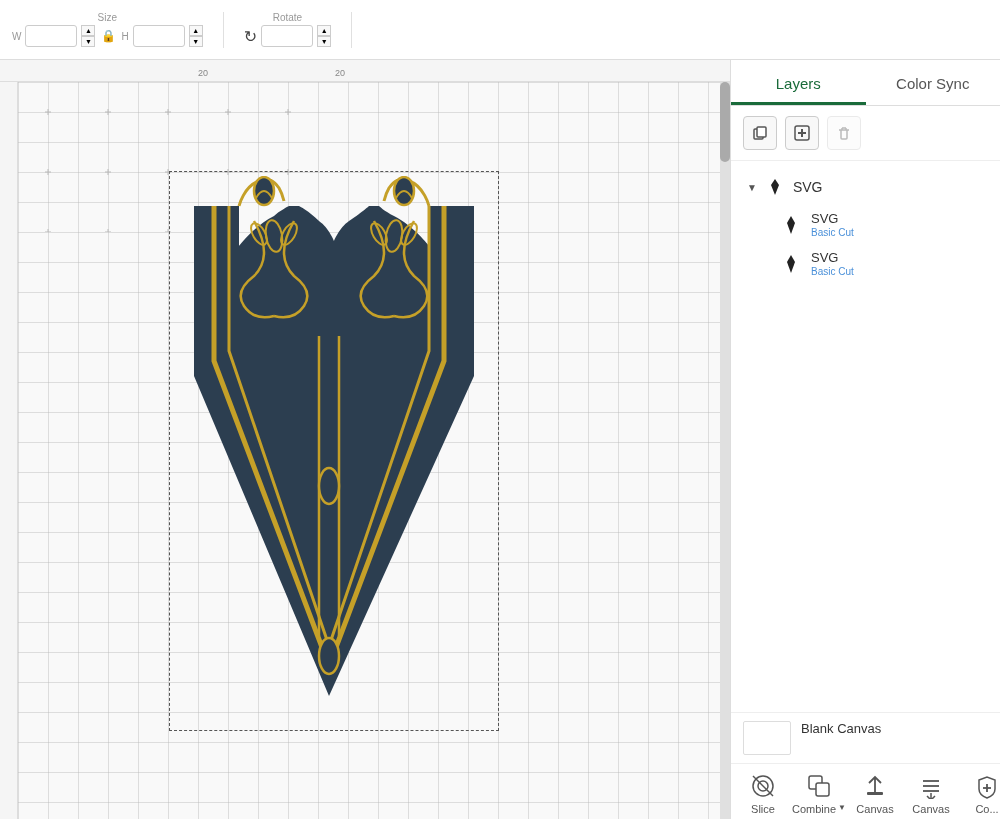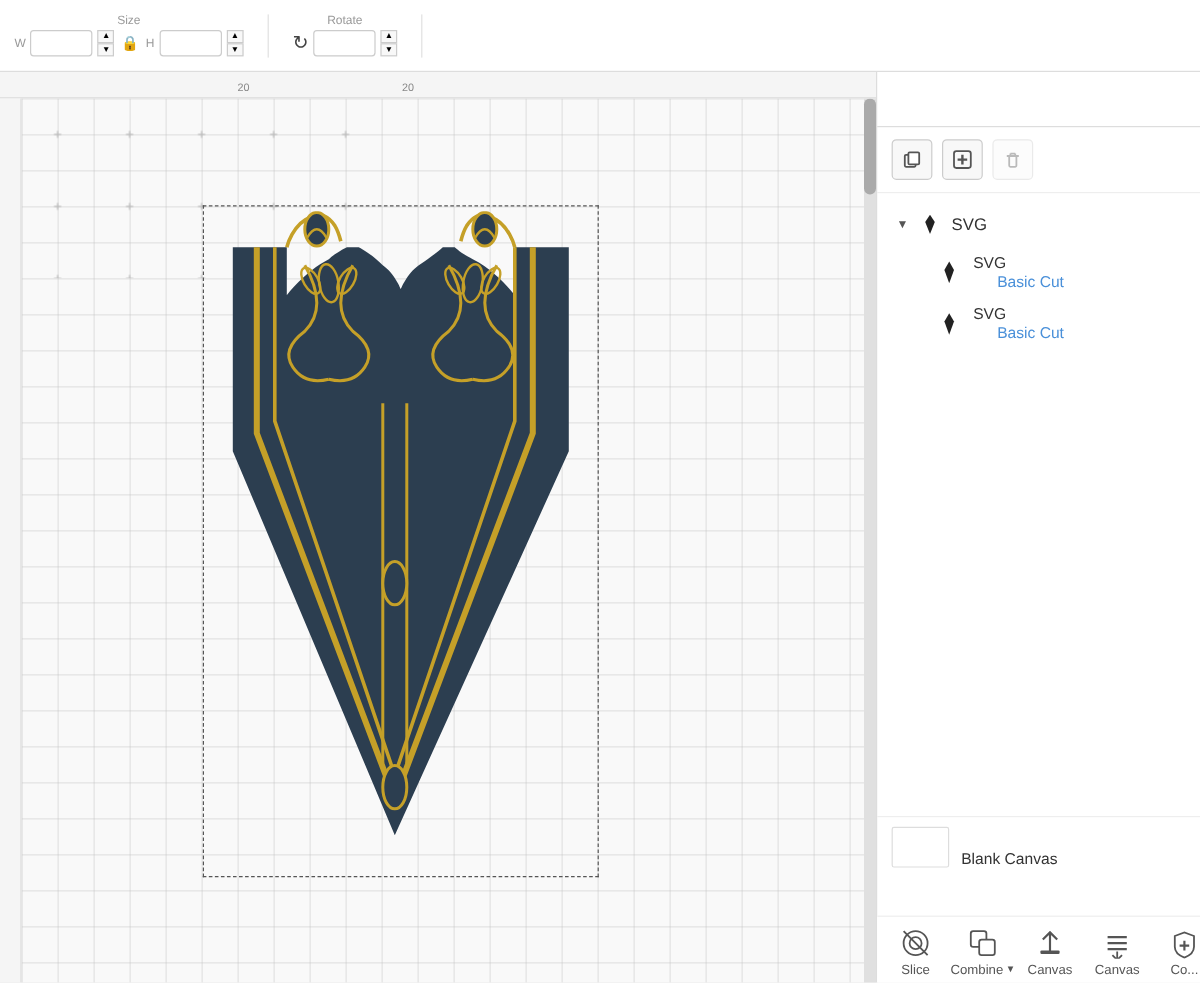--- a/index.html
+++ b/index.html
@@ -272,29 +272,28 @@
     .layer-item-info {
       display: flex;
       flex-direction: column;
       gap: 1px;
     }
     .layer-item-name {
       font-size: 13px;
       color: #333;
     }
     .layer-item-sub {
-      font-size: 13px;
+      font-size: 10px;
       color: #4a90d9;
-      margin-left: 20px;
     }
 
     
     .canvas-label-row {
       display: flex;
-      align-items: flex-end;
+      align-items: flex-start;
       padding: 8px 12px;
       border-top: 1px solid #eee;
       gap: 10px;
     }
     .canvas-thumbnail {
       width: 48px;
       height: 34px;
       border: 1px solid #ddd;
       background: #fff;
       border-radius: 2px;
@@ -305,21 +304,20 @@
     }
 
     
     .bottom-bar {
       display: flex;
       align-items: center;
       justify-content: space-around;
       padding: 8px 4px 4px;
       border-top: 1px solid #eee;
       background: #fff;
-      margin-top: 32px;
     }
     .bottom-action {
       display: flex;
       flex-direction: column;
       align-items: center;
       gap: 3px;
       cursor: pointer;
       min-width: 56px;
     }
     .bottom-action-icon {
@@ -467,20 +465,22 @@
 
     <div class="scrollbar-v">
       <div class="scrollbar-thumb"></div>
     </div>
 
   </div>
 
   <div class="right-panel">
 
     <div class="panel-tabs">
+      <div class="panel-tab active">Layers</div>
+      <div class="panel-tab">Color Sync</div>
     </div>
 
     <div class="panel-toolbar">
 
       <button class="panel-toolbar-btn">
         <svg width="16" height="16" viewBox="0 0 16 16">
           <rect x="2" y="4" width="9" height="10" rx="1" fill="none" stroke="#555" stroke-width="1.5"></rect>
           <rect x="5" y="2" width="9" height="10" rx="1" fill="white" stroke="#555" stroke-width="1.5"></rect>
         </svg>
       </button>

